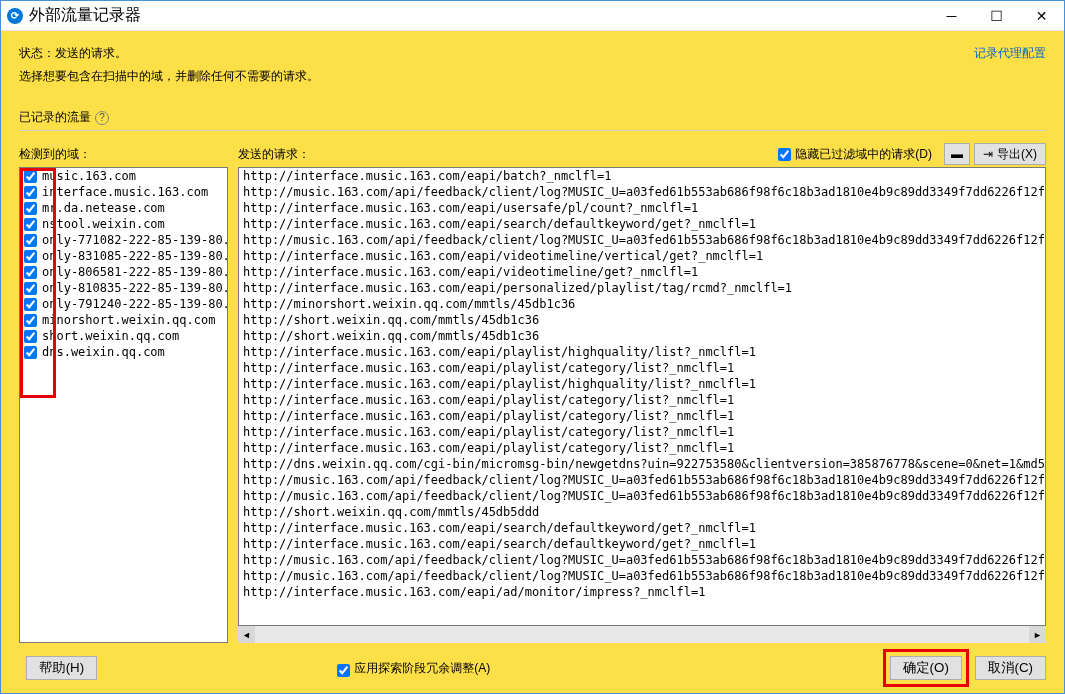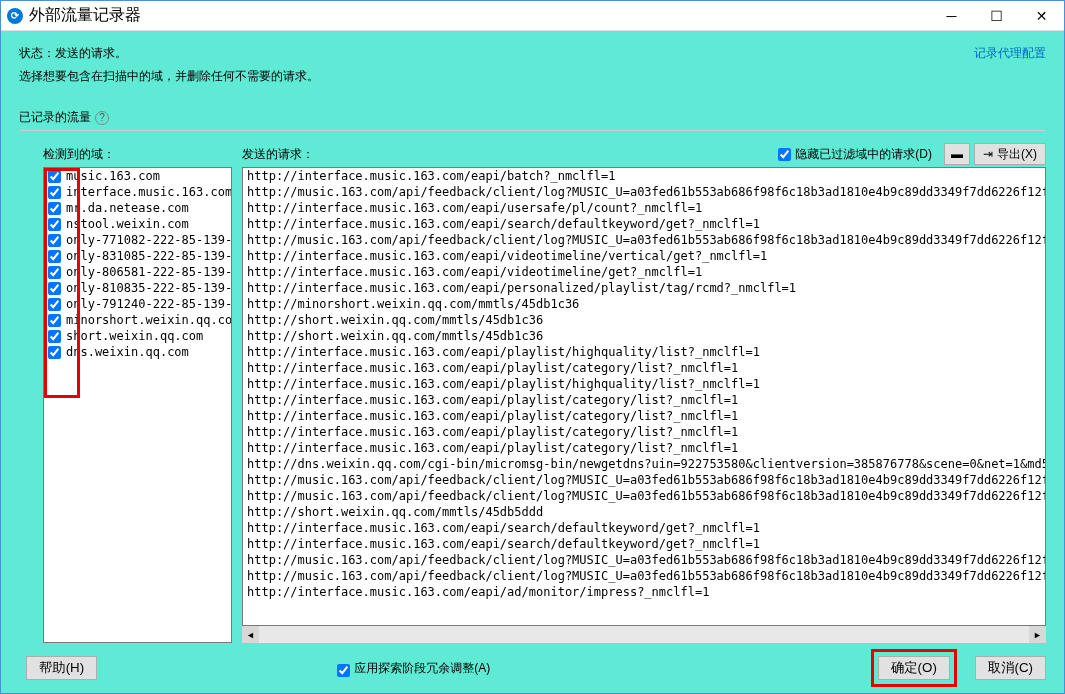--- a/index.html
+++ b/index.html
@@ -2,51 +2,51 @@
 <html><head>
 <meta charset="utf-8">
 <style>
 * { box-sizing: border-box; margin: 0; padding: 0; }
 body { font-family: "Microsoft YaHei", SimSun, Arial, sans-serif; font-size: 12px; background: #fff; color: #000; }
 .window { width: 1065px; height: 694px; border: 1px solid #4a90d9; display: flex; flex-direction: column; background: #f0f0f0; }
 .titlebar { height: 30px; background: #fff; display: flex; align-items: center; border-bottom: 1px solid #e0e0e0; }
 .titlebar .app-icon { width: 16px; height: 16px; margin: 0 6px; border-radius: 50%; background: #0078d7; color: #fff; display: flex; align-items: center; justify-content: center; font-size: 10px; font-weight: bold; }
 .titlebar .title { flex: 1; font-size: 16px; }
 .titlebar .winbtn { width: 45px; height: 30px; display: flex; align-items: center; justify-content: center; font-size: 14px; cursor: pointer; }
-.content { flex: 1; padding: 14px 18px 10px 18px; display: flex; flex-direction: column; background: #5eead4; overflow: hidden; }
+.content { flex: 1; padding: 14px 18px 10px 18px; display: flex; flex-direction: column; background: #fde047; overflow: hidden; }
 .status-row { display: flex; align-items: center; margin-bottom: 6px; }
 .status-row .spacer { flex: 1; }
 .status-row .proxy-link { color: #0066cc; cursor: pointer; }
 .desc { margin-bottom: 24px; }
 .section-title { display: flex; align-items: center; margin-bottom: 4px; }
 .section-title span { margin-right: 4px; }
 .section-title .help-icon { width: 14px; height: 14px; border: 1px solid #888; border-radius: 50%; color: #555; font-size: 10px; display: inline-flex; align-items: center; justify-content: center; cursor: pointer; }
 .divider { border-top: 1px solid #ccc; margin-bottom: 10px; }
 .panels { flex: 1; display: flex; gap: 10px; overflow: hidden; }
-.left-panel { width: 189px; display: flex; flex-direction: column; margin-left: 24px; }
+.left-panel { width: 209px; display: flex; flex-direction: column; }
 .right-panel { flex: 1; display: flex; flex-direction: column; overflow: hidden; }
 .panel-header { height: 26px; display: flex; align-items: center; }
 .panel-header .spacer { flex: 1; }
 .panel-header label.cb { display: flex; align-items: center; cursor: pointer; margin-right: 8px; }
 .panel-header label.cb input { margin-right: 4px; }
 .icon-btn { width: 26px; height: 22px; border: 1px solid #adadad; background: #e1e1e1; margin-left: 4px; display: inline-flex; align-items: center; justify-content: center; cursor: pointer; font-size: 12px; }
 .export-btn { height: 22px; padding: 0 8px; border: 1px solid #adadad; background: #e1e1e1; margin-left: 4px; display: inline-flex; align-items: center; cursor: pointer; }
 .export-btn .ico { margin-right: 4px; }
 .listbox { flex: 1; border: 1px solid #7a7a7a; background: #fff; overflow: auto; font-family: SimSun, "MS Gothic", monospace; font-size: 12px; position: relative; }
 .domain-list .item { display: flex; align-items: center; padding: 1px 4px; white-space: nowrap; }
 .domain-list .item input { margin-right: 5px; }
 .req-list .req { padding: 0 4px; white-space: nowrap; line-height: 16px; }
 .highlight-box { position: absolute; border: 3px solid #e60000; pointer-events: none; }
 .hl-domains { left: 0; top: 0; width: 36px; height: 230px; }
 .bottom-bar { height: 40px; display: flex; align-items: center; padding-top: 10px; padding-left: 7px; }
 .btn { height: 24px; padding: 0 12px; border: 1px solid #adadad; background: #e1e1e1; cursor: pointer; display: inline-flex; align-items: center; }
 .bottom-bar .spacer { flex: 1; }
 .bottom-bar label.cb { display: flex; align-items: flex-end; margin-left: 240px; }
 .bottom-bar label.cb input { margin-right: 4px; }
-.ok-wrap { border: 3px solid #e60000; padding: 4px; margin-right: 18px; }
+.ok-wrap { border: 3px solid #e60000; padding: 4px; margin-right: 6px; }
 .right-panel .listbox { position: relative; }
 .hscroll { height: 17px; background: #f0f0f0; display: flex; }
 .hscroll .track { flex: 1; background: #e8e8e8; }
 .hscroll .arrow { width: 17px; background: #d8d8d8; display: flex; align-items: center; justify-content: center; font-size: 9px; }
 </style>
 </head>
 <body>
 
 <div class="window">
   <div class="titlebar">

